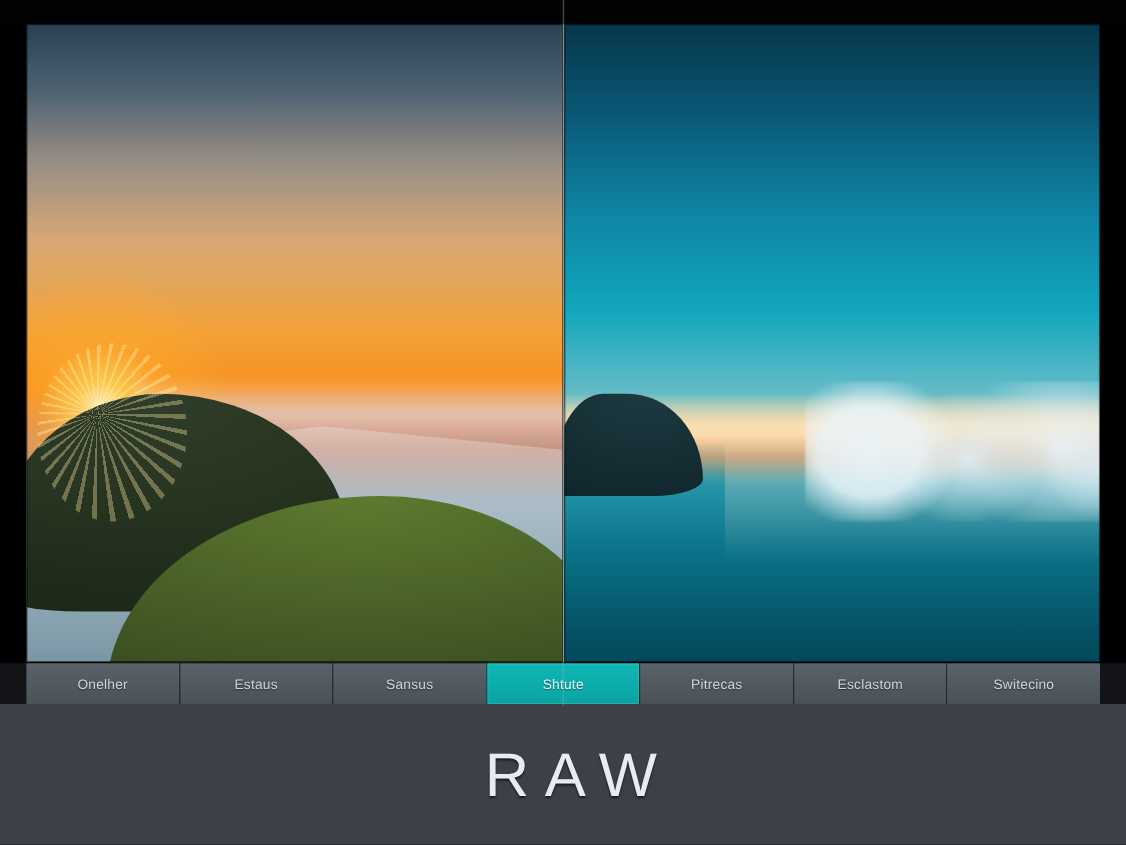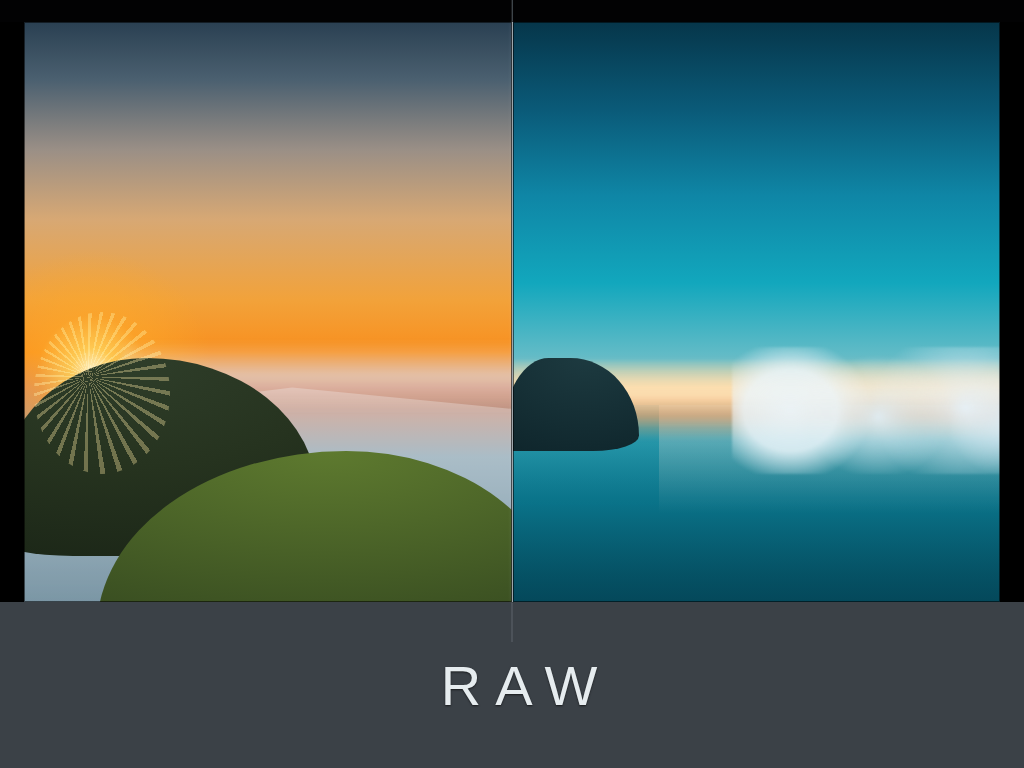--- a/index.html
+++ b/index.html
@@ -248,18 +248,27 @@
         <div class="water"></div>
         <div class="reflect"></div>
         <div class="horizon-glow"></div>
         <div class="headland"></div>
         <div class="clouds"></div>
       </div>
     </div>
 
   </div>
 
+  <div class="tabstrip">
+    <div class="tab">Onelher</div>
+    <div class="tab">Estaus</div>
+    <div class="tab">Sansus</div>
+    <div class="tab active">Shtute</div>
+    <div class="tab">Pitrecas</div>
+    <div class="tab">Esclastom</div>
+    <div class="tab">Switecino</div>
+  </div>
 
   <div class="footer">
     <div class="title">RAW</div>
   </div>
 
 </div>
 
 </body></html>

